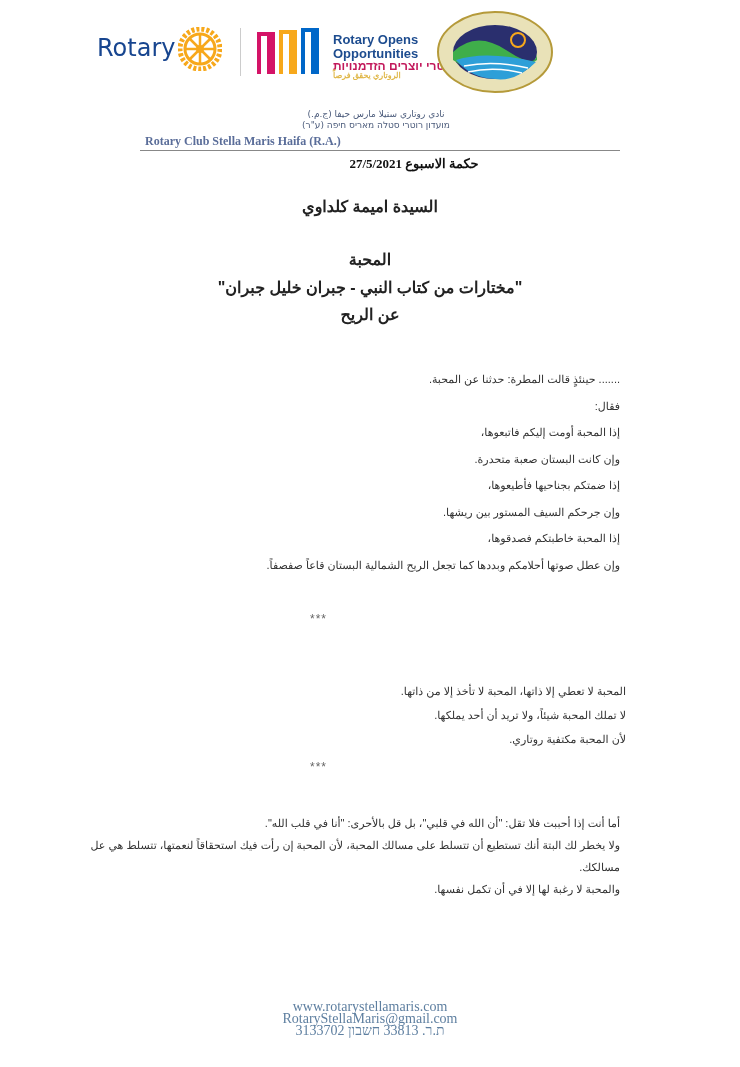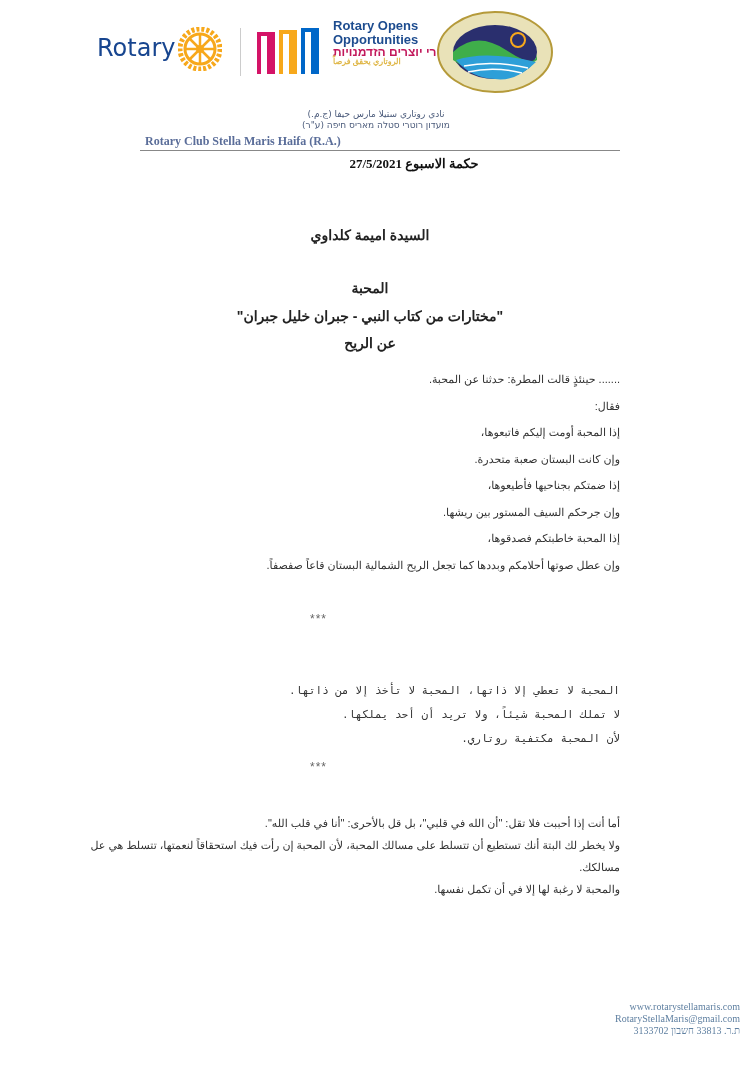--- a/index.html
+++ b/index.html
@@ -5,36 +5,36 @@
   html, body { margin:0; padding:0; background:#ffffff; }
   body { width:740px; height:1067px; position:relative; overflow:hidden;
          font-family:"Liberation Sans", sans-serif; color:#222; }
   .abs { position:absolute; }
   
   .rotary-word { left:97px; top:34px; font-size:24px; font-weight:normal; color:#17458f;
                  font-family:"DejaVu Sans", sans-serif; letter-spacing:0px; }
   .wheel { left:178px; top:27px; width:44px; height:44px; }
   .divider-v { left:240px; top:28px; width:1px; height:48px; background:#ccc; }
   .doors { left:255px; top:26px; width:68px; height:52px; }
-  .roo { left:333px; top:19px; font-size:13px; font-weight:bold; color:#1d4c8f; line-height:14px; }
+  .roo { left:333px; top:33px; font-size:13px; font-weight:bold; color:#1d4c8f; line-height:14px; }
   .roo .heb { font-size:12px; color:#c2185b; font-weight:bold; line-height:10px; }
   .roo .ar { font-size:8px; color:#e0b84a; line-height:10px; }
   .seal { left:436px; top:10px; width:118px; height:84px; }
   .club-heb { top:109px; left:6px; width:740px; text-align:center; font-family:"DejaVu Sans", sans-serif;
               font-size:9px; color:#4a5a7a; line-height:11px; }
   .club-en { left:145px; top:134px; font-family:"Liberation Serif", serif; font-weight:bold;
              font-size:12px; color:#5a6d99; }
   .hline { left:140px; top:150px; width:480px; height:1px; background:#888; }
   .center { left:0; width:740px; text-align:center; direction:rtl; }
   .t-bold { font-family:"Liberation Serif", serif; font-weight:bold; font-size:13px; color:#111; }
-  .t-sub { font-family:"Liberation Sans", sans-serif; font-weight:bold; font-size:14px; color:#222;margin-top:30px; }
+  .t-sub { font-family:"Liberation Sans", sans-serif; font-weight:bold; font-size:16px; color:#222; }
   .para { direction:rtl; text-align:right; font-size:11px; color:#333; line-height:15px; }
   .stars { font-size:12px; color:#666; letter-spacing:1px; }
-  .footer { left:0; width:740px; text-align:right; font-family:"Liberation Serif", serif;
-            font-size:10px; color:#5e7fa0; line-height:12px; }
+  .footer { left:0; width:740px; text-align:center; font-family:"Liberation Serif", serif;
+            font-size:14px; color:#5e7fa0; line-height:12px; }
 </style>
 </head>
 <body>
 
 <div class="abs rotary-word">Rotary</div>
 <svg class="abs wheel" viewBox="0 0 44 44">
   <circle cx="22" cy="22" r="20" fill="none" stroke="#f7a81b" stroke-width="5" stroke-dasharray="3 2"></circle>
   <circle cx="22" cy="22" r="15" fill="none" stroke="#f7a81b" stroke-width="3"></circle>
   <circle cx="22" cy="22" r="4" fill="#f7a81b"></circle>
   <g stroke="#f7a81b" stroke-width="2.5">
@@ -89,21 +89,21 @@
   <div>إذا المحبة أومت إليكم فاتبعوها،</div>
   <div>وإن كانت البستان صعبة متحدرة.</div>
   <div>إذا ضمتكم بجناحيها فأطيعوها،</div>
   <div>وإن جرحكم السيف المستور بين ريشها.</div>
   <div>إذا المحبة خاطبتكم فصدقوها،</div>
   <div>وإن عطل صوتها أحلامكم وبددها كما تجعل الريح الشمالية البستان قاعاً صفصفاً.</div>
 </div>
 
 <div class="abs stars" style="top:612px; left:310px;">***</div>
 
-<div class="abs para" style="top:679px; right:120px; width:540px; line-height:24px;font-family:Liberation Mono, monospace;">
+<div class="abs para" style="top:679px; right:114px; width:540px; line-height:24px;">
   <div>المحبة لا تعطي إلا ذاتها، المحبة لا تأخذ إلا من ذاتها.</div>
   <div>لا تملك المحبة شيئاً، ولا تريد أن أحد يملكها.</div>
   <div>لأن المحبة مكتفية روتاري.</div>
 </div>
 
 <div class="abs stars" style="top:760px; left:310px;">***</div>
 
 <div class="abs para" style="top:812px; right:120px; width:640px; line-height:22px;">
   <div>أما أنت إذا أحببت فلا تقل: "أن الله في قلبي"، بل قل بالأحرى: "أنا في قلب الله".</div>
   <div style="white-space:nowrap;">ولا يخطر لك البتة أنك تستطيع أن تتسلط على مسالك المحبة، لأن المحبة إن رأت فيك استحقاقاً لنعمتها، تتسلط هي عل</div>

